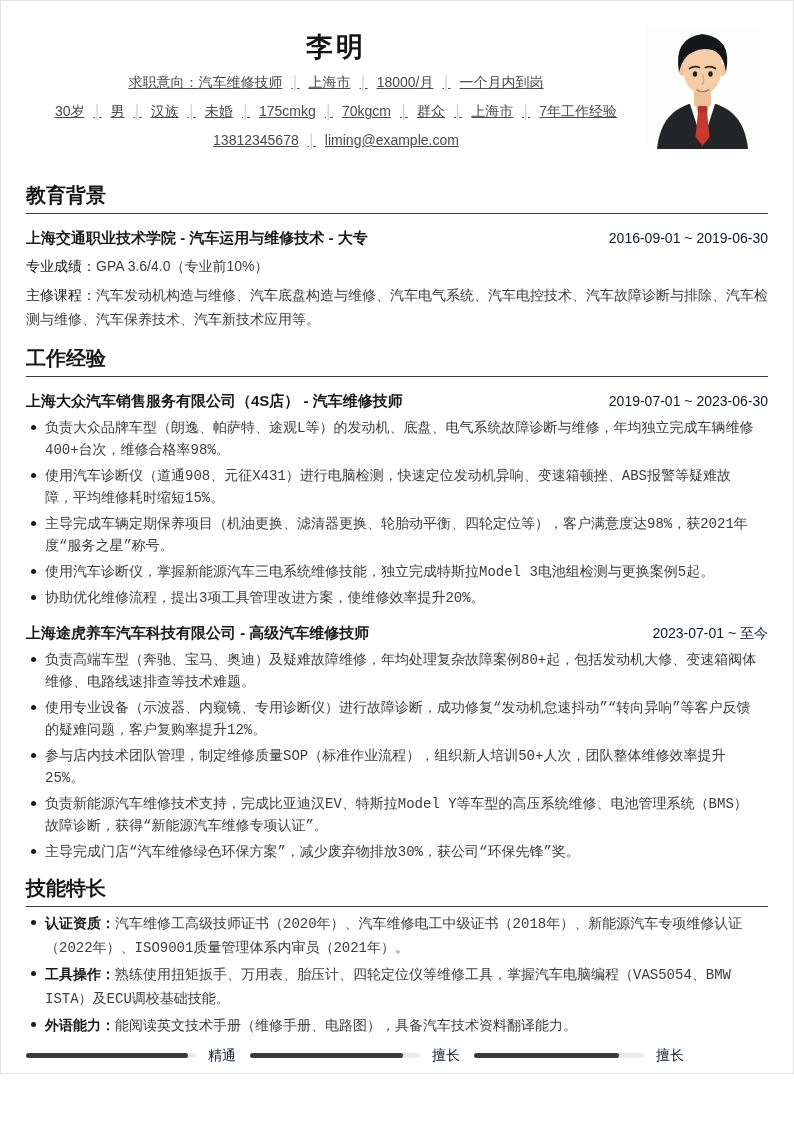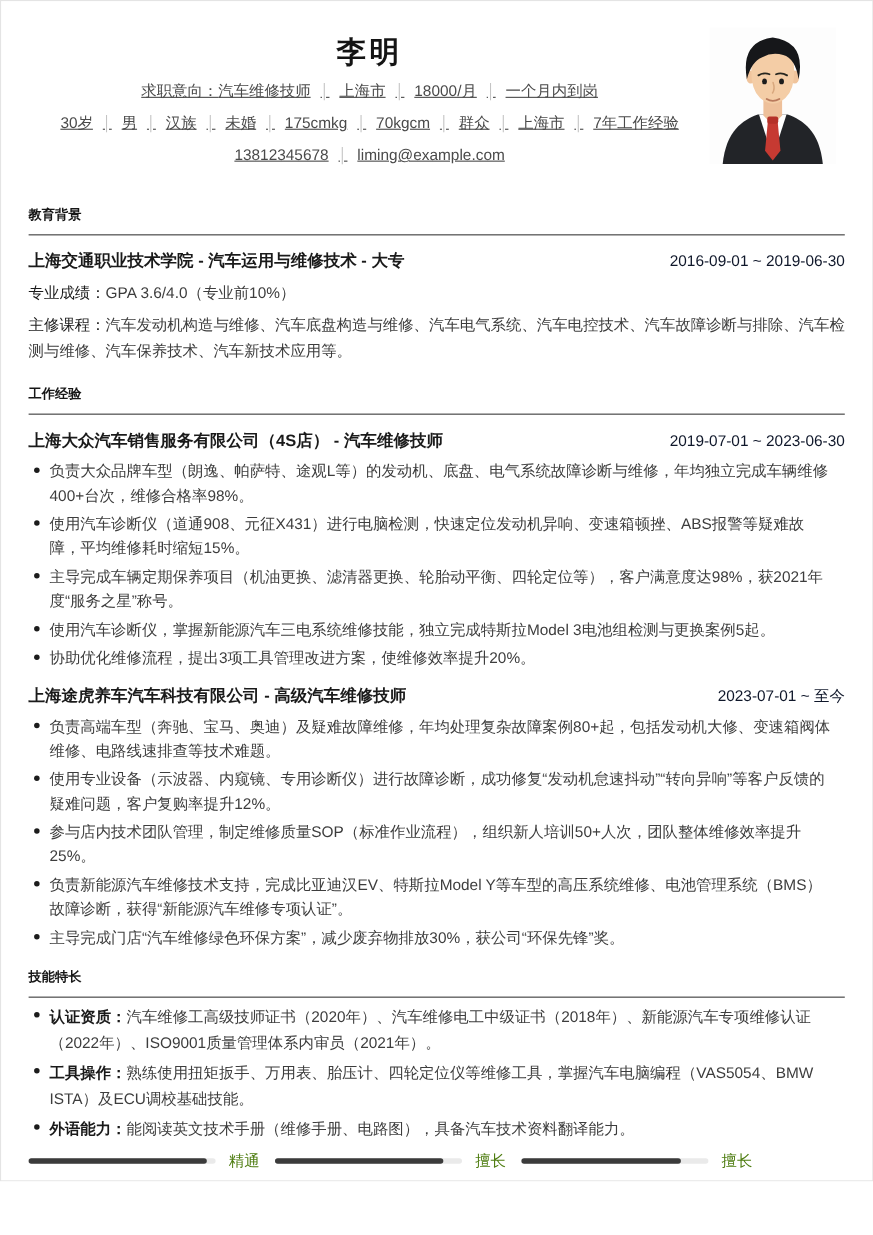--- a/index.html
+++ b/index.html
@@ -13,49 +13,49 @@
   .header{position:relative;padding-top:16px;}
   .header-left{width:620px;text-align:center;}
   .name{font-size:27px;font-weight:bold;color:#141414;line-height:36px;letter-spacing:3px;margin:0;}
   .info-line{margin-top:6px;line-height:22px;color:#4a4a4a;font-size:14px;white-space:nowrap;text-decoration:underline;}
   .info-line .sep{color:#c2c2c2;margin:0 9px;font-size:13px;}
   .intent-label{color:#4a4a4a;}
   .photo{position:absolute;top:12px;right:8px;width:115px;height:124px;background:#fdfdfd;overflow:hidden;}
   .photo svg{display:block;width:100%;height:100%;}
   
   .section-title{
-    font-size:12px;font-weight:bold;color:#161616;line-height:22px;
+    font-size:20px;font-weight:bold;color:#161616;line-height:22px;
     padding-bottom:7px;border-bottom:1px solid #3a3a3a;
   }
   .sec-edu{margin-top:32px;}
   .sec-exp{margin-top:16px;}
   .sec-skill{margin-top:14px;}
   .entry-head{display:flex;justify-content:space-between;align-items:baseline;margin-top:13px;gap:36px;}
   .entry-title{font-size:15px;font-weight:bold;color:#1a1a1a;line-height:22px;}
   .entry-date{font-size:14px;color:#0f172a;white-space:nowrap;}
   .kv-row{margin-top:5px;line-height:24px;}
   .kv-row .kv-label{font-weight:normal;color:#1a1a1a;}
   .kv-row .kv-text{color:#3d3d3d;}
   
-  ul.bullets{list-style:none;margin:5px 10px 0 0;padding:0;}
+  ul.bullets{list-style:none;margin:5px 10px 0 0;padding:0;font-family:Liberation Mono, monospace;}
   ul.bullets li{position:relative;padding-left:19px;line-height:22px;margin-top:4px;color:#3d3d3d;}
   ul.bullets.loose li{line-height:24px;margin-top:3px;}
   ul.bullets li::before{
     content:"";position:absolute;left:5px;top:8px;width:5px;height:5px;border-radius:50%;background:#1c1c1c;
   }
   ul.bullets li .kv-label{font-weight:bold;color:#1a1a1a;}
   .job2{margin-top:12px;}
   
   .bars{margin-top:10px;}
   .bars-row{display:flex;}
   .bar-col{width:224px;}
   .bar-line{display:flex;align-items:center;height:14px;}
   .track{position:relative;width:170px;height:5px;border-radius:3px;background:#eaeaea;}
   .fill{position:absolute;left:0;top:0;height:5px;border-radius:3px;background:#3b3b3b;}
-  .level{margin-left:12px;font-size:14px;color:#4d7c0f;line-height:14px;}
+  .level{margin-left:12px;font-size:14px;color:#0f172a;line-height:14px;}
   .bar-name{margin-top:11px;font-size:14px;color:#333;line-height:18px;}
 </style>
 </head>
 <body>
 
 <div class="page">
 
   <div class="header">
     <div class="header-left">
       <h1 class="name">李明</h1>

